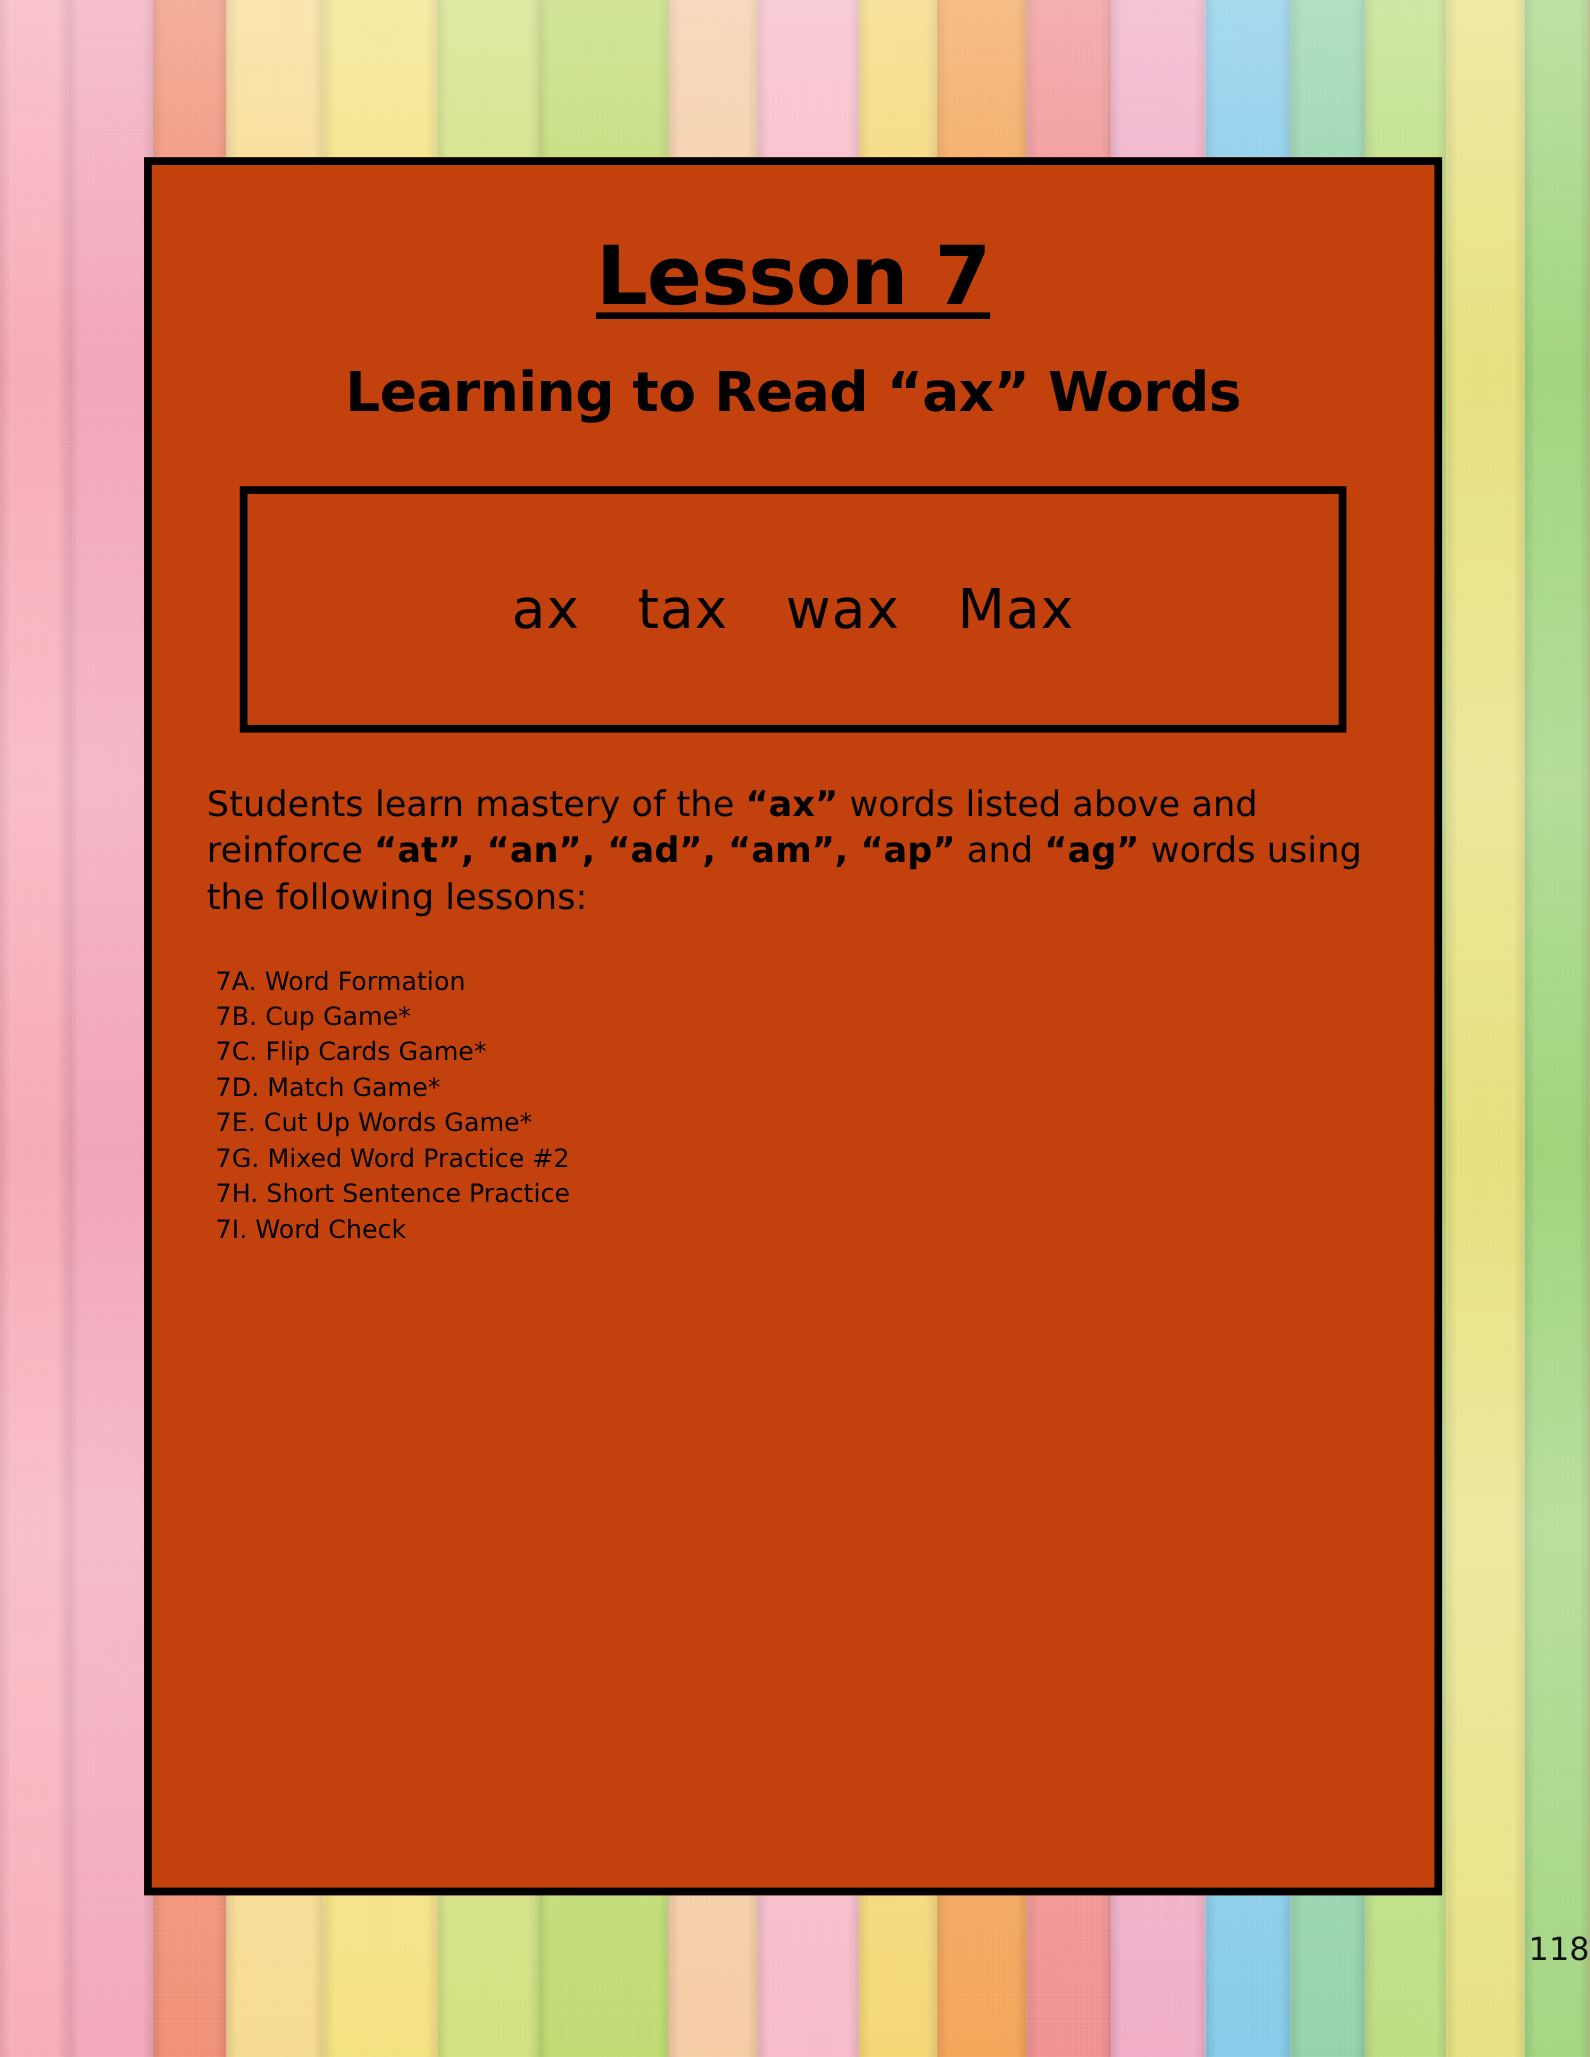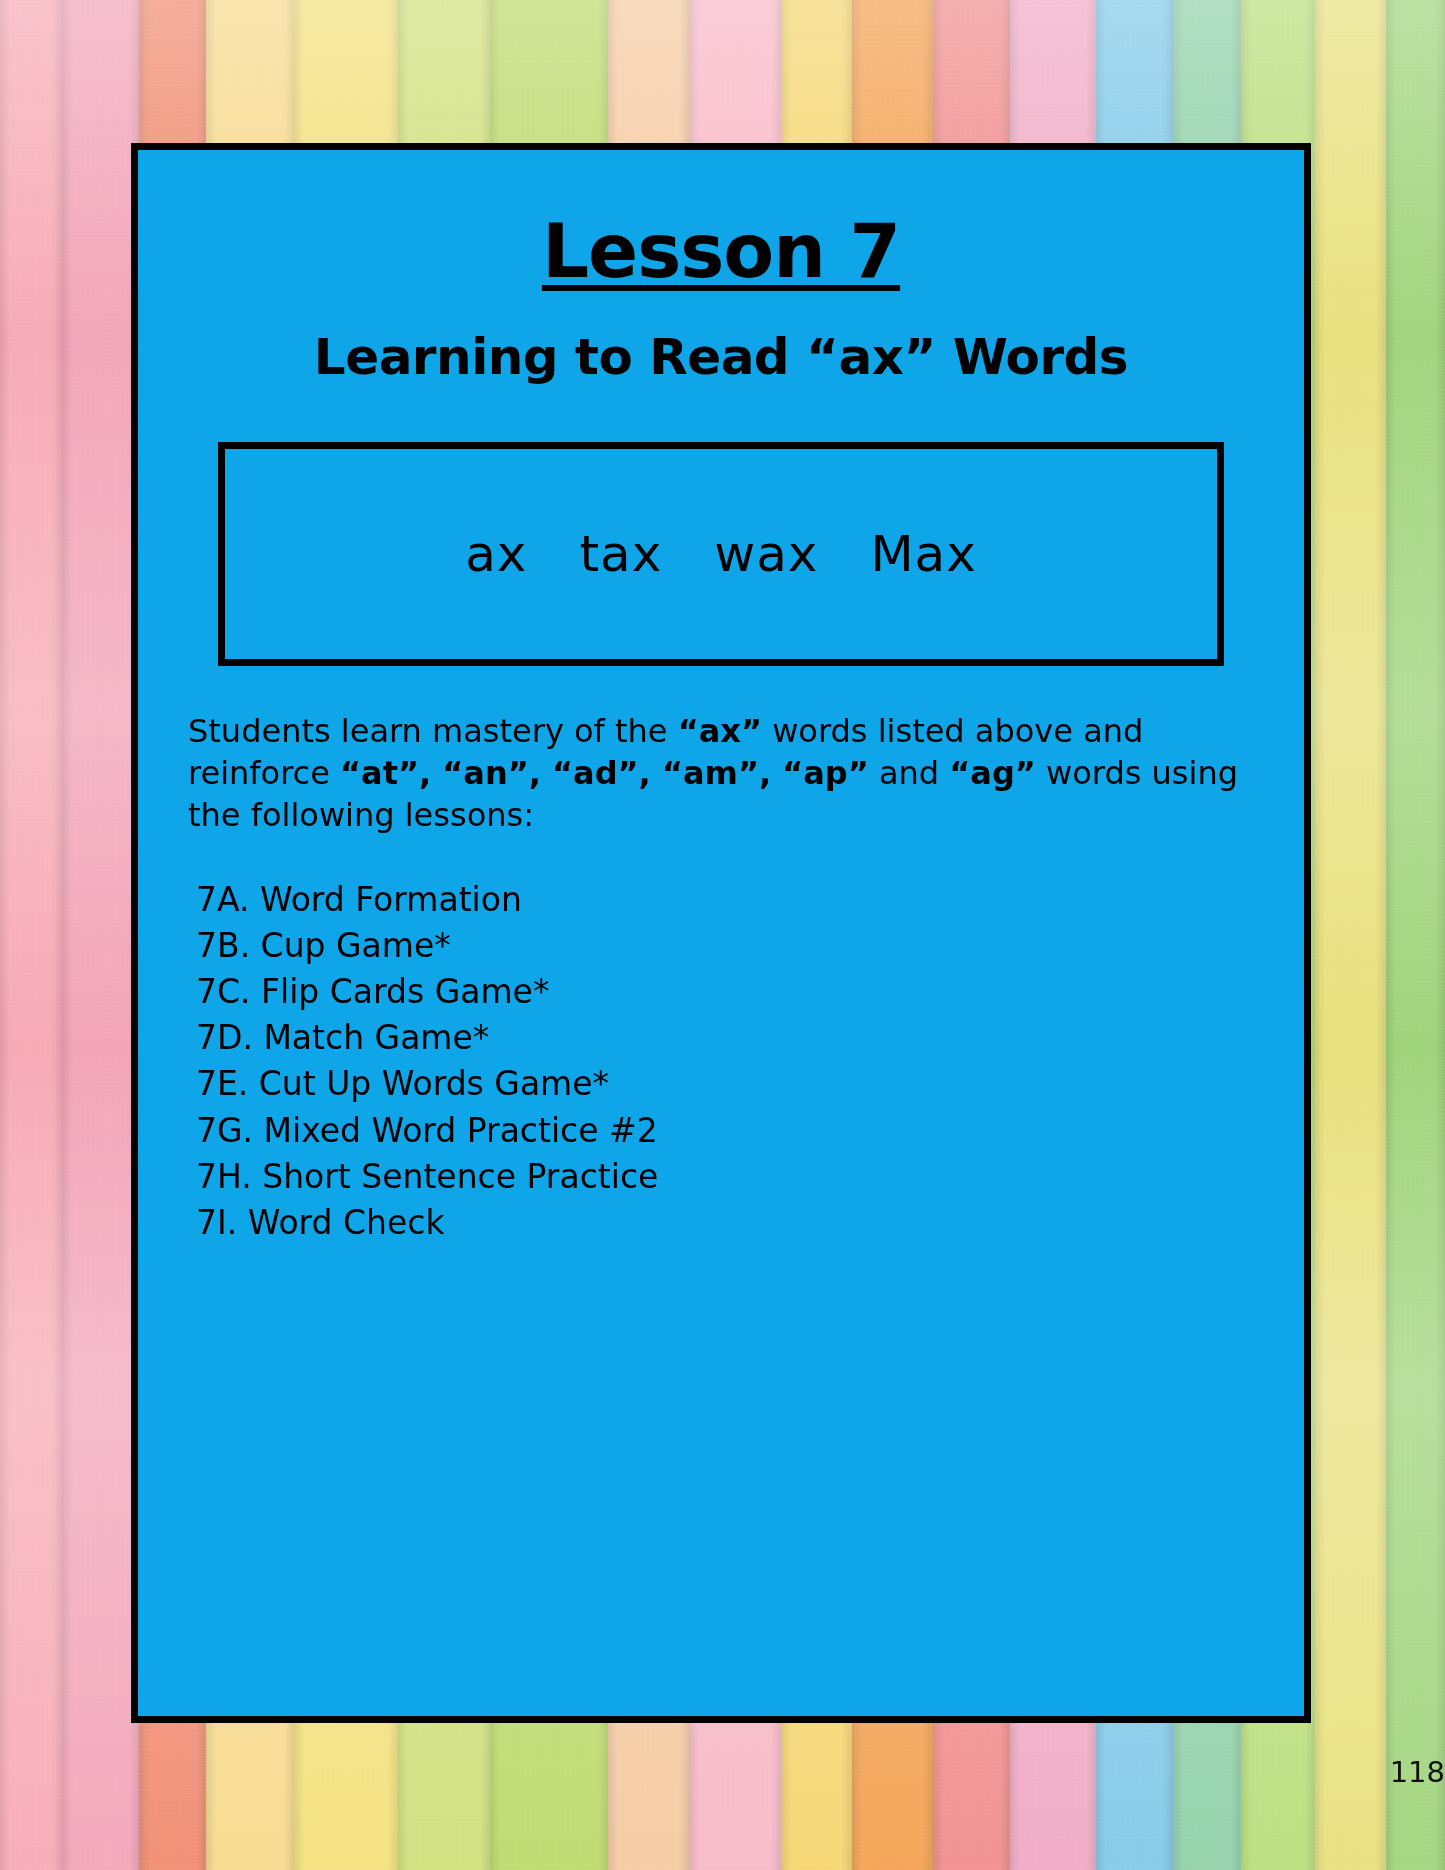--- a/index.html
+++ b/index.html
@@ -62,21 +62,21 @@
     pointer-events: none;
   }
 
   
   #card {
     position: absolute;
     left: 131px;
     top: 143px;
     width: 1180px;
     height: 1580px;
-    background: #0ea5e9;
+    background: #c2410c;
     border: 7px solid #000000;
     box-sizing: border-box;
   }
   .card-inner {
     position: relative;
     height: 100%;
     padding: 40px 44px 0 44px;
     box-sizing: border-box;
   }
 
@@ -121,21 +121,21 @@
     font-weight: 400;
   }
   .intro b { font-weight: 700; text-align: right; }
 
   ol.lesson-list {
     margin: 40px 0 0 0;
     padding: 0;
     list-style: none;
   }
   ol.lesson-list li {
-    font-size: 33px;
+    font-size: 23px;
     font-weight: 400;
     line-height: 1.40;
     padding-left: 14px;
   }
 
   .footnote {
     position: absolute;
     left: 0;
     right: 0;
     bottom: 52px;

